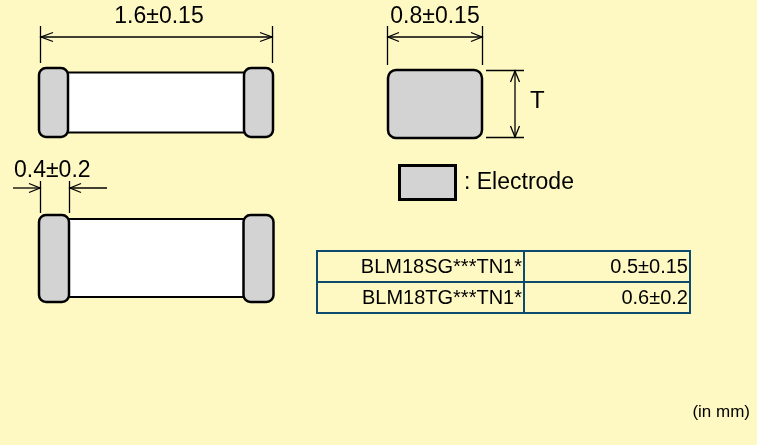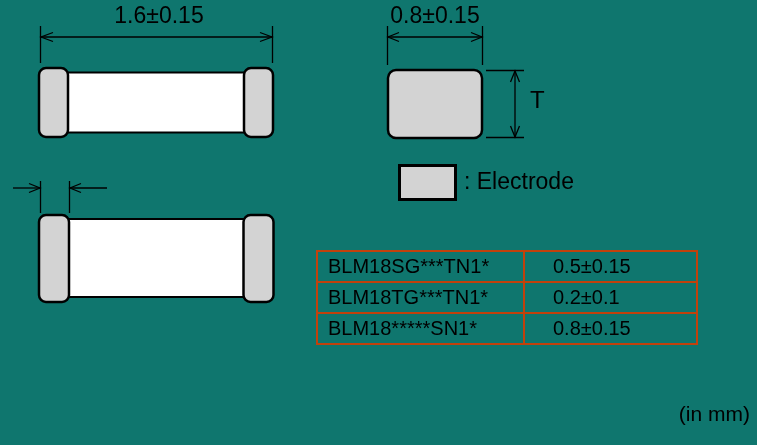--- a/index.html
+++ b/index.html
@@ -4,21 +4,21 @@
 <style>
   html, body {
     margin: 0;
     padding: 0;
     background: #ffffff;
   }
   .canvas {
     position: relative;
     width: 757px;
     height: 445px;
-    background: #0f766e;
+    background: #fef9c3;
     font-family: "Liberation Sans", sans-serif;
     color: #000000;
     overflow: hidden;
   }
   .drawing-svg {
     position: absolute;
     left: 0;
     top: 0;
   }
   .dim-label {
@@ -50,34 +50,35 @@
   }
   table.thickness {
     position: absolute;
     left: 316px;
     top: 250px;
     width: 336px;
     border-collapse: collapse;
     table-layout: fixed;
   }
   table.thickness td {
-    border: 2px solid #c2410c;
+    border: 2px solid #0c4a6e;
     height: 27px;
     font-size: 20px;
     vertical-align: middle;
     white-space: nowrap;
     overflow: hidden;
+    text-align: right;
   }
   td.col-part  { width: 194px; padding-left: 10px; }
-  td.col-thick { width: 142px; padding-left: 28px; }
+  td.col-thick { width: 142px; padding-left: 21px; }
   .unit-note {
     position: absolute;
     right: 7px;
     top: 403px;
-    font-size: 21px;
+    font-size: 17px;
     line-height: 1;
     white-space: nowrap;
   }
 </style>
 </head>
 <body>
 
 <div class="canvas">
 
   <svg class="drawing-svg" width="757" height="445" viewBox="0 0 757 445">
@@ -131,36 +132,33 @@
       <rect x="243.5" y="215" width="30" height="87" rx="7" fill="#d3d3d3" stroke="#000" stroke-width="2.5"></rect>
     </g>
   </svg>
 
   <div class="dim-label centered" style="left:159px; top:4px;">1.6±0.15</div>
 
   <div class="dim-label centered" style="left:435px; top:4px;">0.8±0.15</div>
 
   <div class="dim-label t-label" style="left:530px; top:88px;">T</div>
 
+  <div class="dim-label" style="left:14px; top:158px;">0.4±0.2</div>
 
   <div class="legend-swatch"></div>
   <div class="legend-label">: Electrode</div>
 
   <table class="thickness">
     <tbody>
       <tr>
         <td class="col-part">BLM18SG***TN1*</td>
         <td class="col-thick">0.5±0.15</td>
       </tr>
       <tr>
         <td class="col-part">BLM18TG***TN1*</td>
-        <td class="col-thick">0.2±0.1</td>
-      </tr>
-      <tr>
-        <td class="col-part">BLM18*****SN1*</td>
-        <td class="col-thick">0.8±0.15</td>
+        <td class="col-thick">0.6±0.2</td>
       </tr>
     </tbody>
   </table>
 
   <div class="unit-note">(in mm)</div>
 
 </div>
 
 </body></html>

